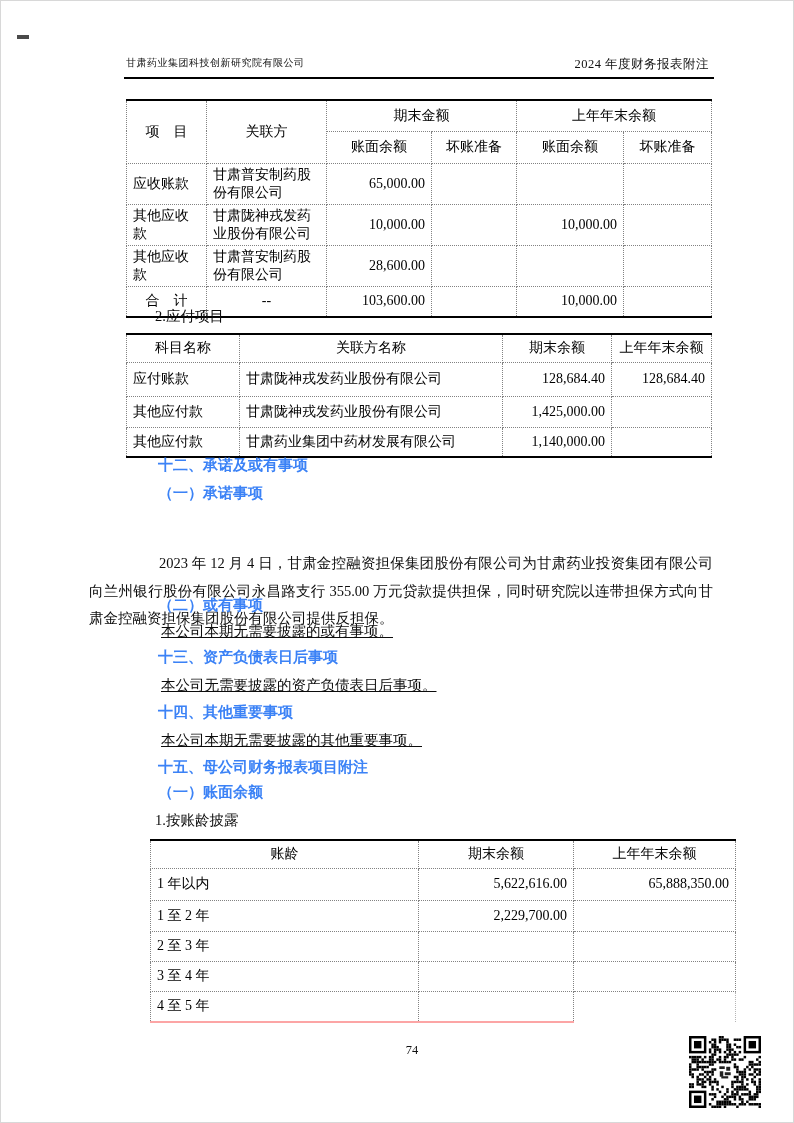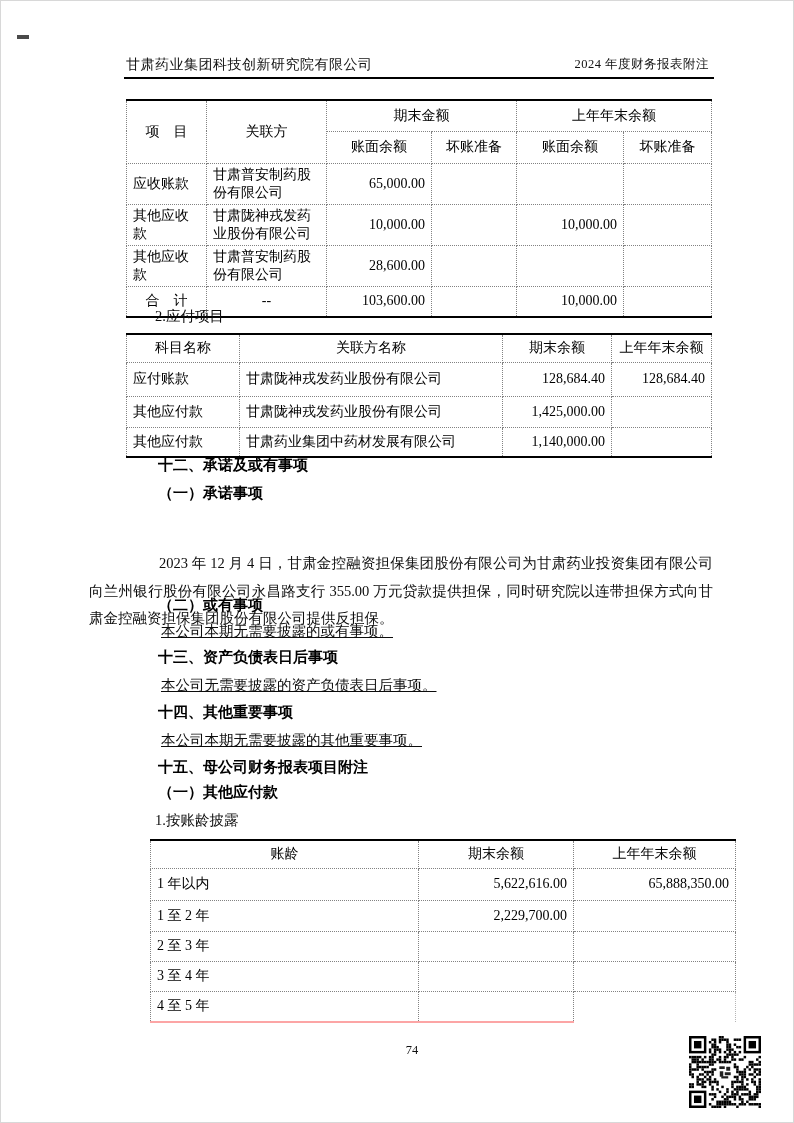--- a/index.html
+++ b/index.html
@@ -3,42 +3,42 @@
 <meta charset="utf-8">
 <style>
   html,body{margin:0;padding:0;background:#fff;}
   .page{
     position:relative;width:794px;height:1123px;background:#ffffff;
     font-family:"Liberation Serif","DejaVu Serif",serif;color:#111;
     overflow:hidden;box-sizing:border-box;border:1px solid #d8d8d8;
   }
   .abs{position:absolute;}
   .corner-mark{left:16px;top:34px;width:12px;height:4px;background:#4a4a4a;}
-  .ph-left{left:125px;top:55px;font-size:14px;letter-spacing:.5px;text-align:right;}
+  .ph-left{left:125px;top:55px;font-size:10px;letter-spacing:.5px;text-align:right;}
   .ph-right{right:84px;top:55px;font-size:12.5px;letter-spacing:.5px;}
   .header-rule{left:123px;top:76px;width:590px;height:2px;background:#000;}
 
   table.fin{border-collapse:collapse;table-layout:fixed;
     border-top:2.5px solid #000;border-bottom:2.5px solid #000;
     font-size:14px;color:#000;}
   table.fin th,table.fin td{border:1px dotted #828282;padding:2px 6px;
     vertical-align:middle;font-weight:normal;overflow:hidden;}
   table.fin th{text-align:center;}
   td.num{text-align:right;padding-right:9px;}
   td.txt{text-align:left;padding-left:7px;line-height:18px;}
   td.ctr{text-align:center;margin-top:12px;}
   table.t1{left:125px;top:98px;width:585px;}
   table.t1 td.item{padding-left:6px;padding-right:12px;line-height:18px;}
   table.t2{left:125px;top:332px;width:585px;}
   table.t3{left:125px;top:838px;width:585px;border-bottom:none;margin-left:24px;}
   table.t3 tr.lastrow td{border-bottom:2px solid #fca5a5;}
   table.t3 tr.lastrow td.open{border-bottom:none;border-right:1px dotted #b5b5b5;}
 
   .hd{font-family:Liberation Mono, monospace;font-weight:bold;
-      font-size:15px;color:#000000;left:157px;white-space:nowrap;}
+      font-size:15px;color:#3b82f6;left:157px;white-space:nowrap;}
   .bodytext{font-size:14.5px;color:#0c0c0c;}
   .stmt{left:160px;white-space:nowrap;text-decoration:underline;}
   .numbered{left:154px;white-space:nowrap;}
   .para{left:88px;width:624px;line-height:27.5px;text-align:justify;text-indent:70px;margin-top:40px;}
   .page-number{left:30px;right:0;top:1042px;text-align:center;font-size:12.5px;}
   .qr{left:688px;top:1035px;width:72px;height:72px;}
 </style>
 </head>
 <body>
 
@@ -151,21 +151,21 @@
   <div class="abs hd" style="top:455px">十二、承诺及或有事项</div>
   <div class="abs hd" style="top:483px">（一）承诺事项</div>
   <div class="abs bodytext para" style="top:509px">2023 年 12 月 4 日，甘肃金控融资担保集团股份有限公司为甘肃药业投资集团有限公司向兰州银行股份有限公司永昌路支行 355.00 万元贷款提供担保，同时研究院以连带担保方式向甘肃金控融资担保集团股份有限公司提供反担保。</div>
   <div class="abs hd" style="top:595px">（二）或有事项</div>
   <div class="abs bodytext stmt" style="top:621px">本公司本期无需要披露的或有事项。</div>
   <div class="abs hd" style="top:647px">十三、资产负债表日后事项</div>
   <div class="abs bodytext stmt" style="top:675px">本公司无需要披露的资产负债表日后事项。</div>
   <div class="abs hd" style="top:702px">十四、其他重要事项</div>
   <div class="abs bodytext stmt" style="top:730px">本公司本期无需要披露的其他重要事项。</div>
   <div class="abs hd" style="top:757px">十五、母公司财务报表项目附注</div>
-  <div class="abs hd" style="top:782px">（一）其他应付款</div>
+  <div class="abs hd" style="top:782px">（一）账面余额</div>
   <div class="abs bodytext numbered" style="top:810px">1.按账龄披露</div>
 
   <table class="abs fin t3">
     <colgroup>
         <col style="width:268px">
         <col style="width:155px">
         <col style="width:162px">
       </colgroup>
     <thead>
       <tr style="height:28px">

